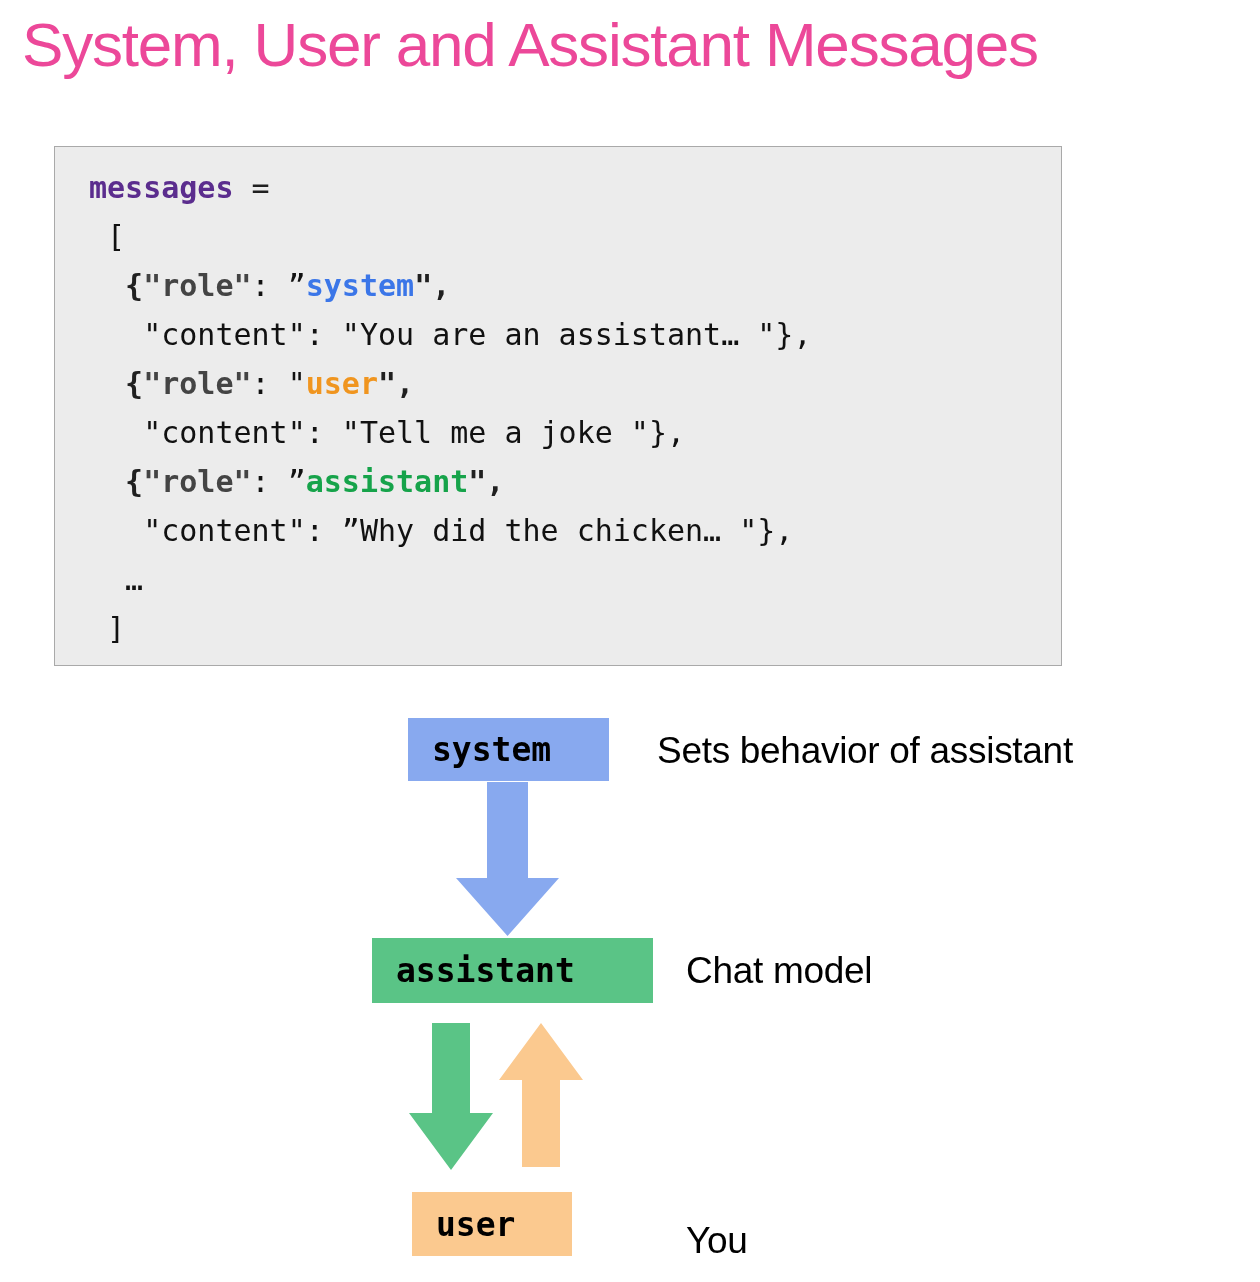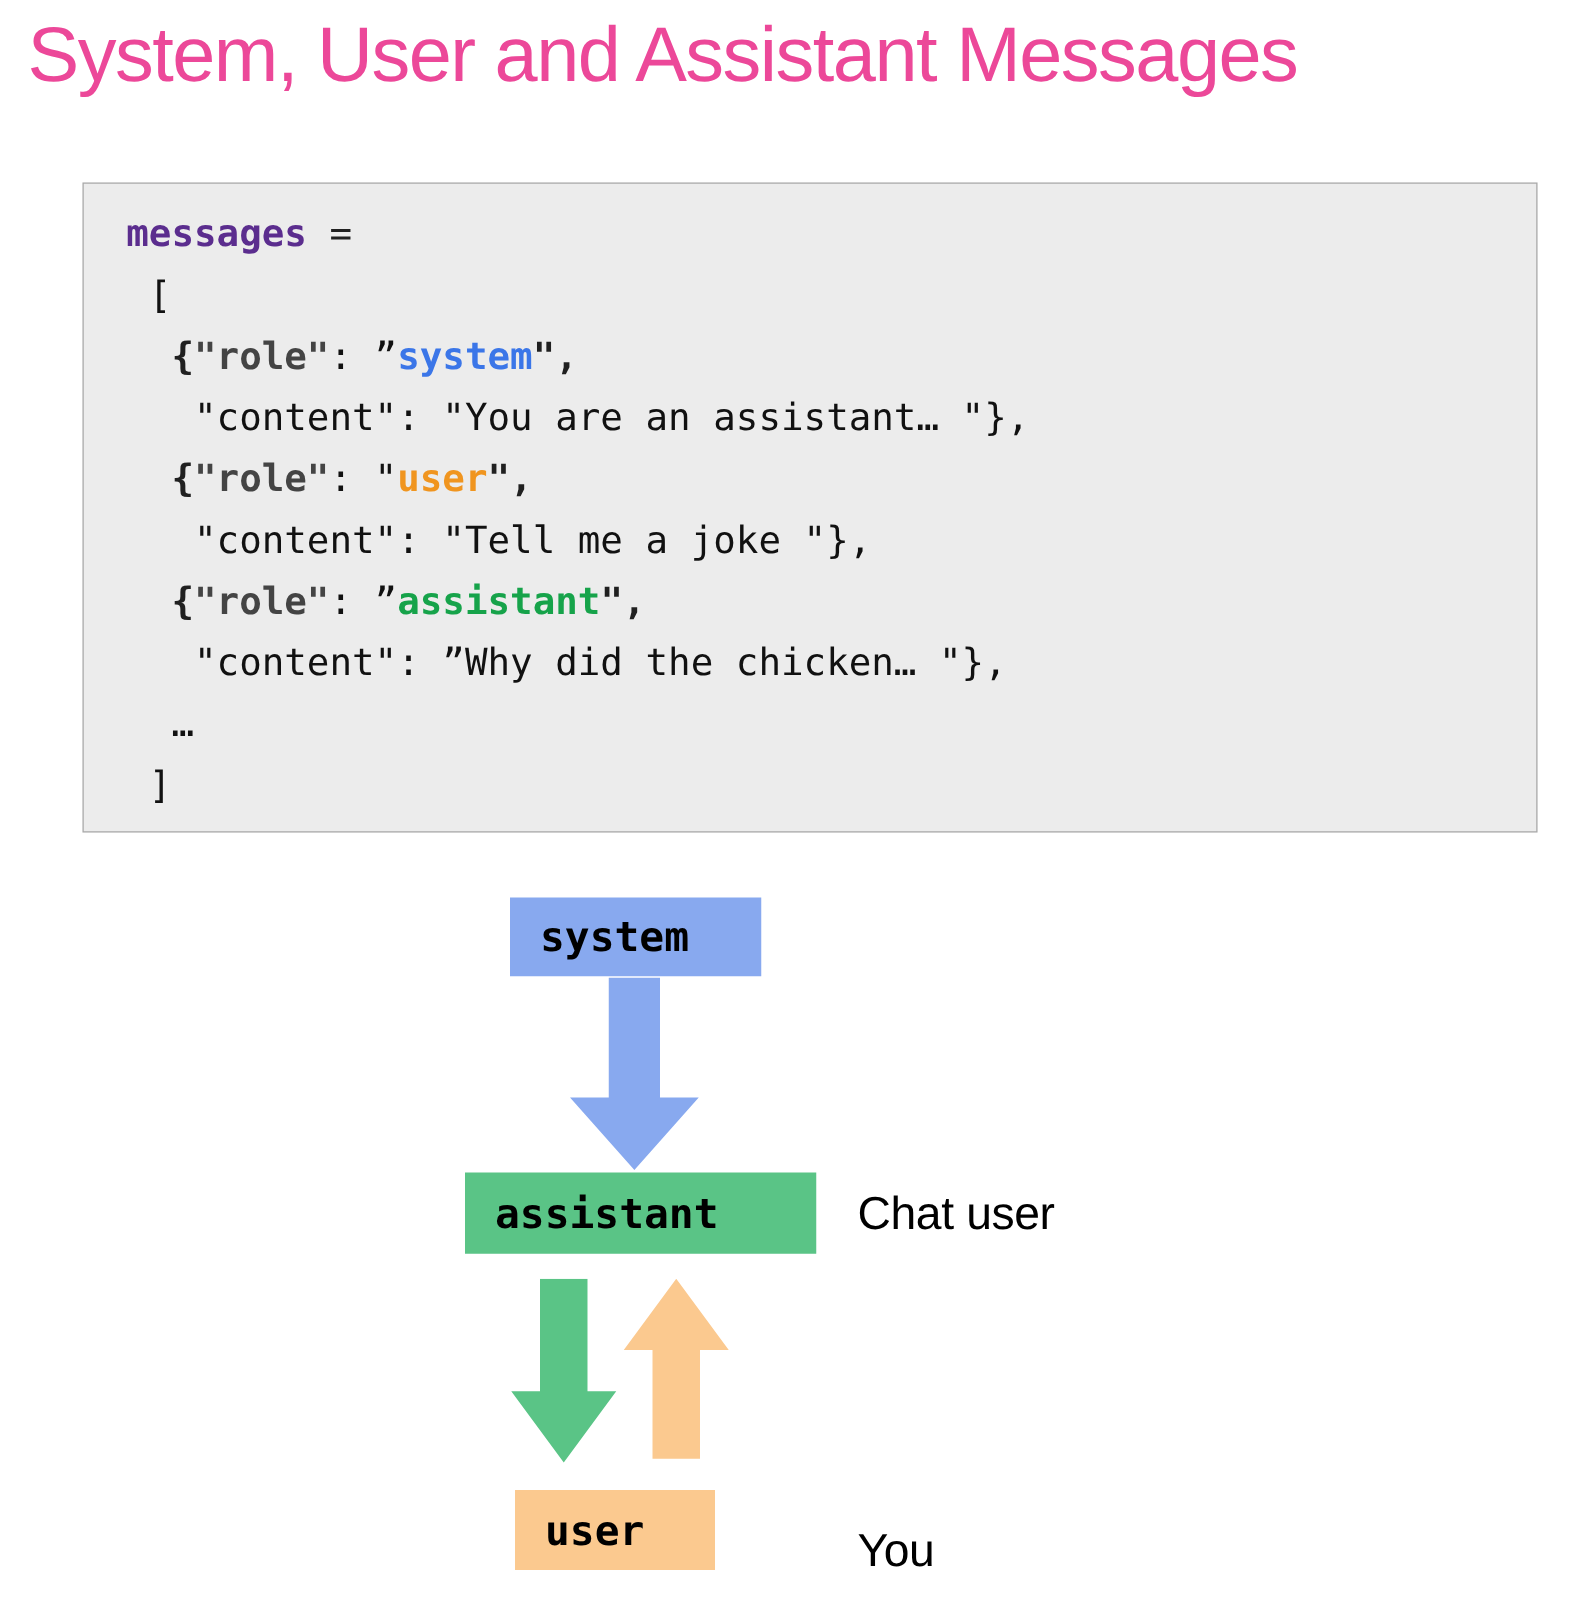--- a/index.html
+++ b/index.html
@@ -26,23 +26,23 @@
     font-weight: 500;
     letter-spacing: -1.2px;
     color: #ec4899;
     white-space: nowrap;
     line-height: 1.0;
   }
 
   
   #code-block {
     position: absolute;
-    left: 66px;
+    left: 54px;
     top: 146px;
-    width: 1164px;
+    width: 1008px;
     height: 520px;
     background: #ececec;
     border: 1px solid #a9a9a9;
     box-sizing: border-box;
     overflow: hidden;
   }
   #code-lines {
     position: absolute;
     left: 34px;
     top: 16px;
@@ -106,31 +106,32 @@
 
 <div id="code-block" style="background: rgb(236, 236, 236); border-color: rgb(169, 169, 169);">
   <div id="code-lines"><div class="code-line"><span class="tok-var">messages</span><span class="tok-op"> = </span></div><div class="code-line"><span class="tok-plain"> [</span></div><div class="code-line"><span class="tok-punct">  {</span><span class="tok-key">"role"</span><span class="tok-plain">: </span><span class="tok-plain">”</span><span class="tok-system">system</span><span class="tok-punct">",</span></div><div class="code-line"><span class="tok-plain">   "content": "You are an assistant… "},</span></div><div class="code-line"><span class="tok-punct">  {</span><span class="tok-key">"role"</span><span class="tok-plain">: </span><span class="tok-plain">"</span><span class="tok-user">user</span><span class="tok-punct">",</span></div><div class="code-line"><span class="tok-plain">   "content": "Tell me a joke "},</span></div><div class="code-line"><span class="tok-punct">  {</span><span class="tok-key">"role"</span><span class="tok-plain">: </span><span class="tok-plain">”</span><span class="tok-asst">assistant</span><span class="tok-punct">",</span></div><div class="code-line"><span class="tok-plain">   "content": ”Why did the chicken… "},</span></div><div class="code-line"><span class="tok-dots">  …</span></div><div class="code-line"><span class="tok-plain"> ]</span></div></div>
 </div>
 
 <div id="diagram">
 
   <div class="role-box" id="box-system" style="background: rgb(136, 169, 239);">
     <span>system</span>
   </div>
+  <div class="side-label" id="label-system">Sets behavior of assistant</div>
 
   <div class="arrow" id="arrow-system-to-assistant">
     <svg width="105" height="155" viewBox="0 0 105 155" xmlns="http://www.w3.org/2000/svg">
       <polygon points="32,0 73,0 73,96 104,96 52.5,154 1,96 32,96" fill="#88a9ef"></polygon>
     </svg>
   </div>
 
   <div class="role-box" id="box-assistant" style="background: rgb(90, 196, 134);">
     <span>assistant</span>
   </div>
-  <div class="side-label" id="label-assistant">Chat user</div>
+  <div class="side-label" id="label-assistant">Chat model</div>
 
   <div class="arrow" id="arrow-assistant-to-user">
     <svg width="86" height="148" viewBox="0 0 86 148" xmlns="http://www.w3.org/2000/svg">
       <polygon points="24,0 62,0 62,90 85,90 43,147 1,90 24,90" fill="#5ac486"></polygon>
     </svg>
   </div>
 
   <div class="arrow" id="arrow-user-to-assistant">
     <svg width="86" height="145" viewBox="0 0 86 145" xmlns="http://www.w3.org/2000/svg">
       <polygon points="43,0 85,57 62,57 62,144 24,144 24,57 1,57" fill="#fbc98f"></polygon>

